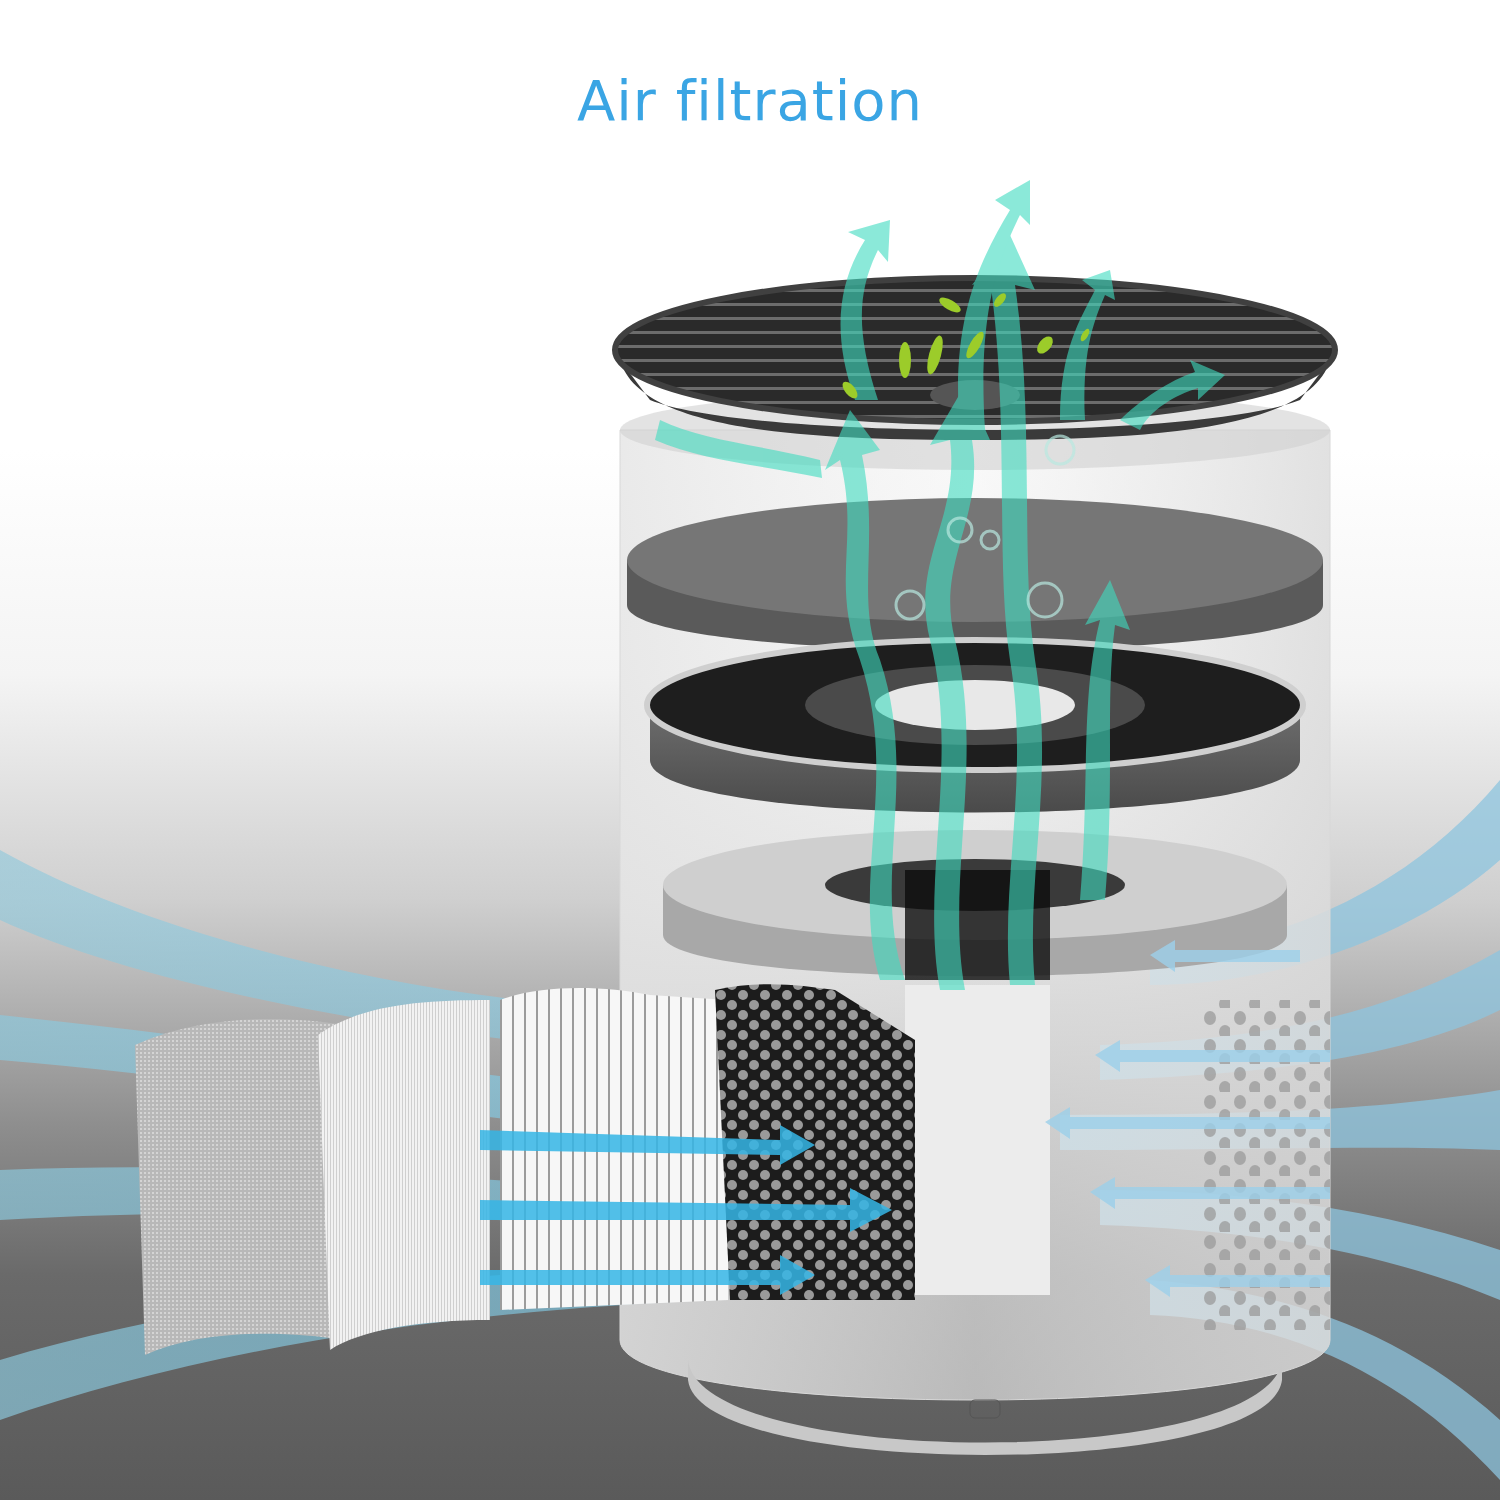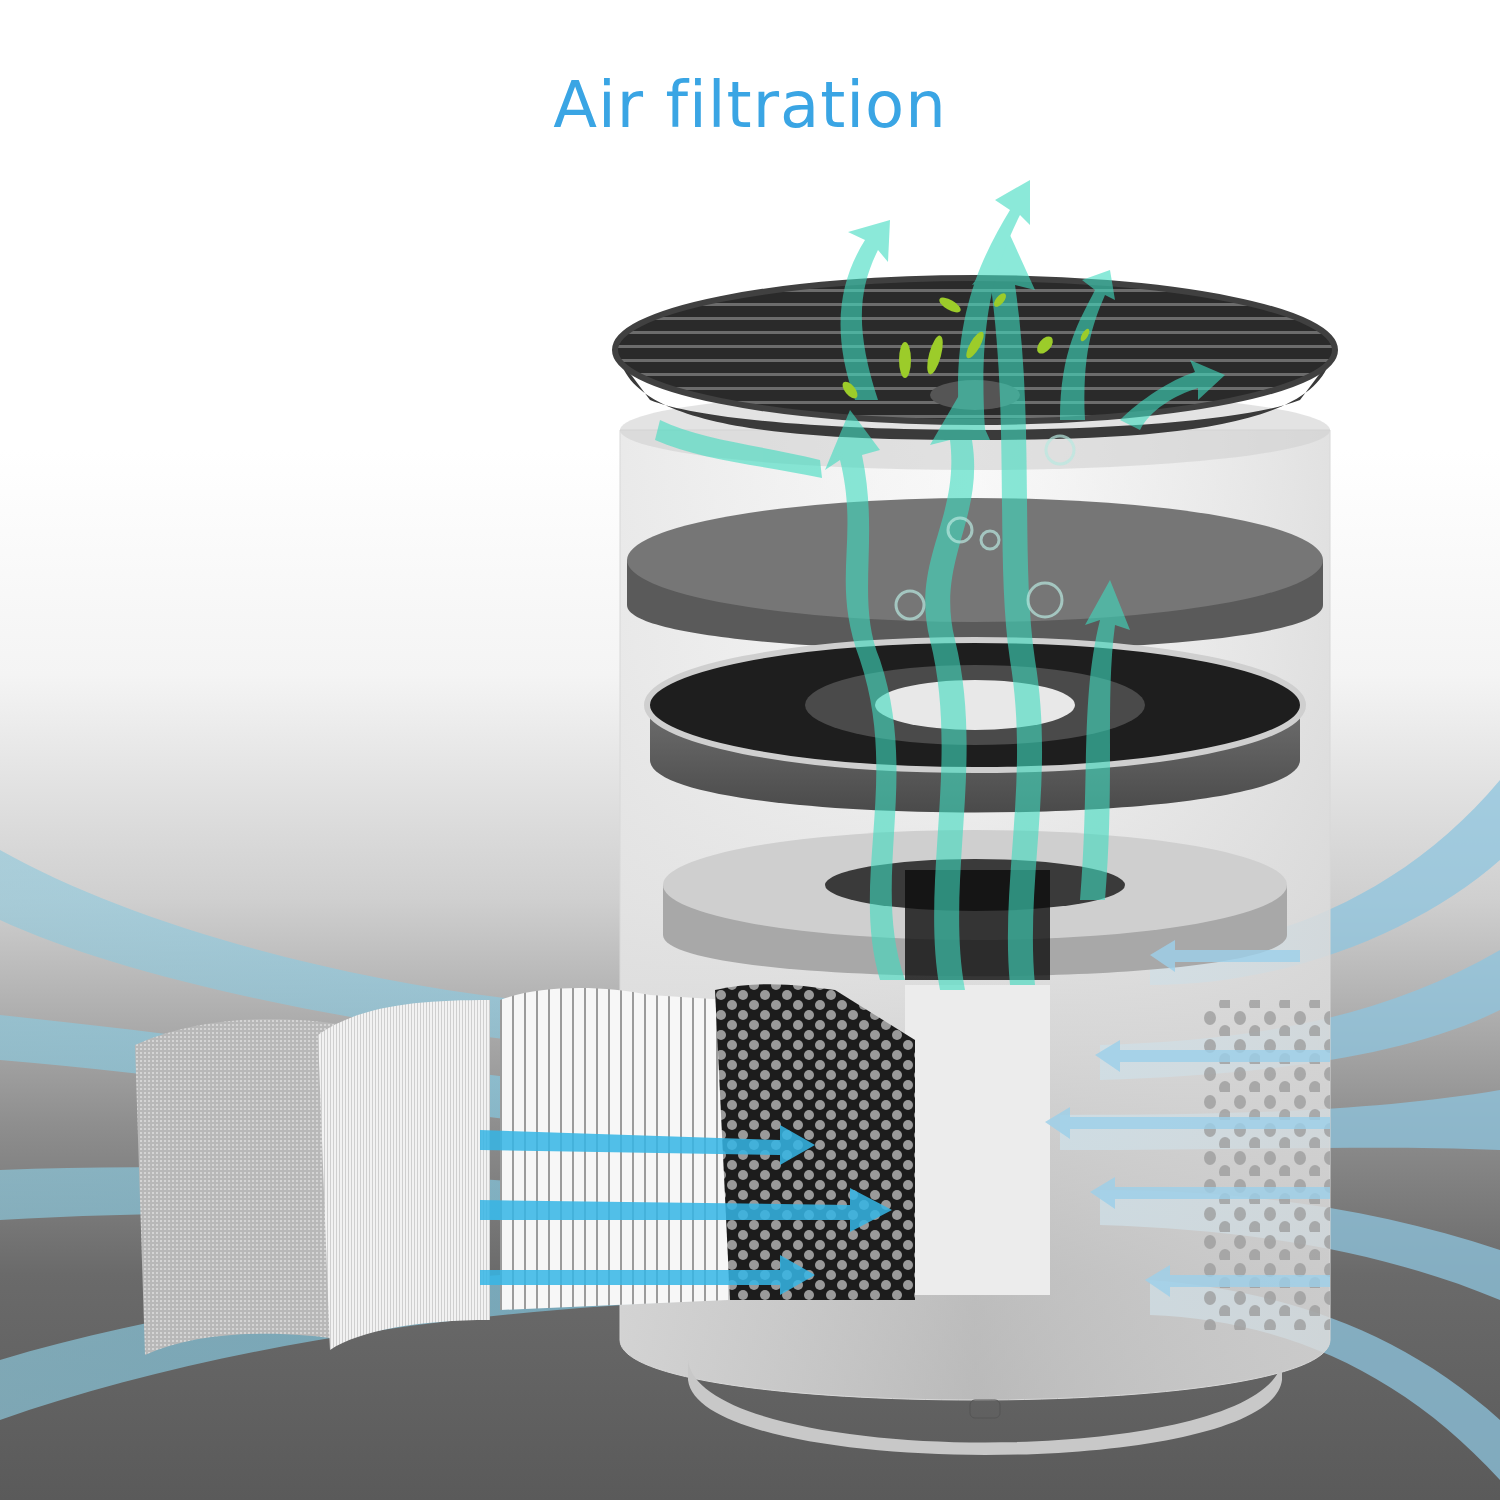--- a/index.html
+++ b/index.html
@@ -1,20 +1,20 @@
 <!DOCTYPE html>
 <html><head>
   <meta charset="utf-8">
   <style>
     html, body { margin: 0; padding: 0; }
     body { width: 1500px; height: 1500px; overflow: hidden; position: relative;
       background: linear-gradient(to bottom, #ffffff 0%, #ffffff 30%, #f4f4f4 45%, #cfcfcf 60%, #8e8e8e 75%, #6a6a6a 85%, #5a5a5a 100%);
       font-family: "DejaVu Sans", sans-serif; }
     .title { position: absolute; top: 68px; left: 0; width: 1500px; text-align: center;
-      font-size: 64px; font-weight: normal; letter-spacing: 1px; margin: 0; }
+      font-size: 56px; font-weight: normal; letter-spacing: 1px; margin: 0; }
     svg.scene { position: absolute; left: 0; top: 0; }
   </style>
 </head>
 <body>
 
 <h1 class="title" style="color: rgb(58, 165, 228);">Air filtration</h1>
 
 <svg class="scene" width="1500" height="1500" viewBox="0 0 1500 1500">
   <defs>
     <linearGradient id="housing" x1="0" x2="1">

